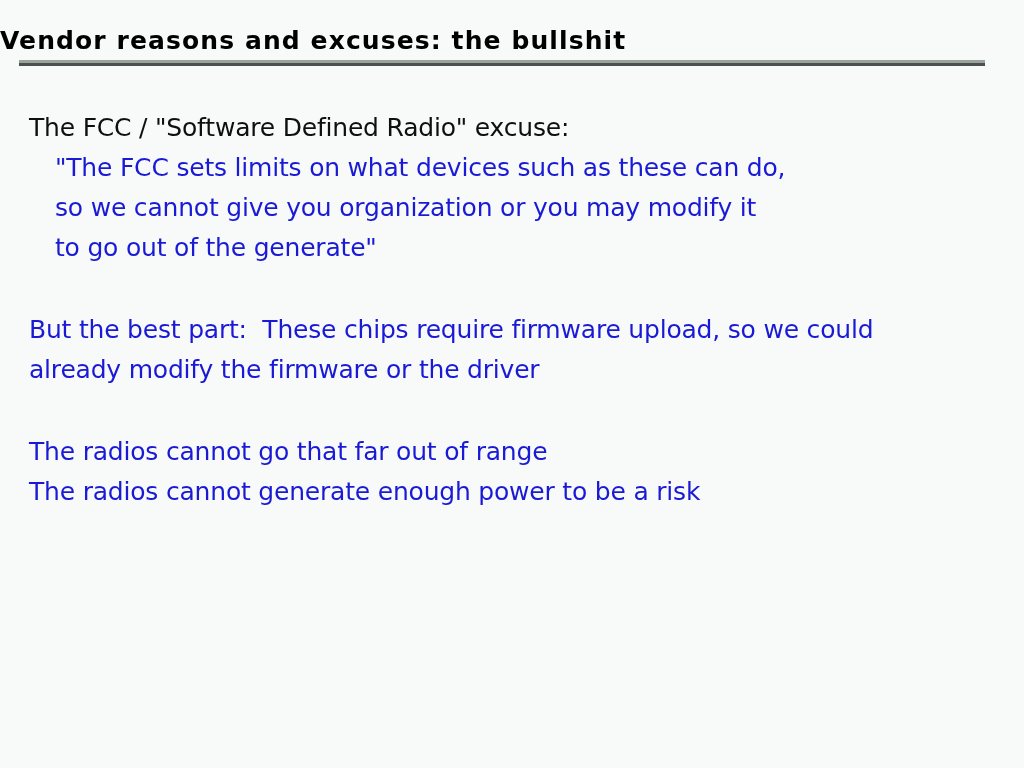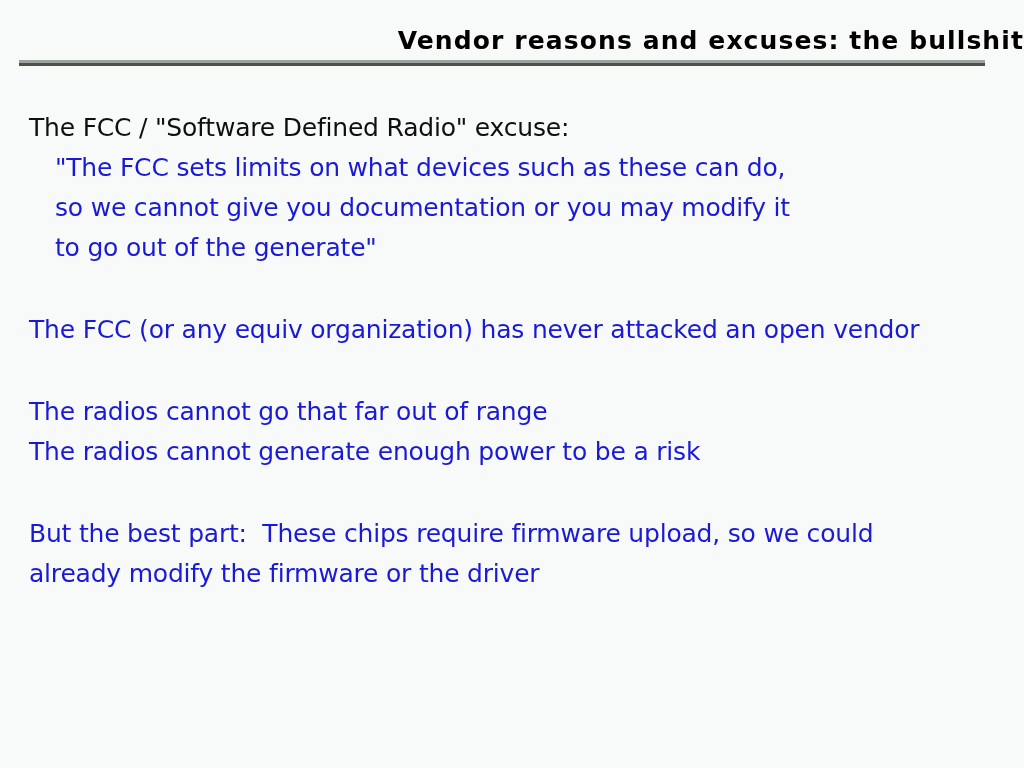--- a/index.html
+++ b/index.html
@@ -21,21 +21,21 @@
     height: 768px;
     box-sizing: border-box;
   }
 
   
   .title-bar {
     position: absolute;
     top: 26px;
     left: 0;
     width: 1024px;
-    text-align: right;
+    text-align: left;
   }
   .slide-title {
     display: inline-block;
     font-family: "DejaVu Sans", sans-serif;
     font-weight: bold;
     font-size: 25px;
     line-height: 30px;
     color: #000000;
     letter-spacing: 1.1px;
     white-space: nowrap;
@@ -107,29 +107,26 @@
 
   <div class="divider">
     <div class="band-top"></div>
     <div class="band-bottom"></div>
   </div>
 
   <div class="body-block">
       <div class="para">
         <div class="line black">The FCC / "Software Defined Radio" excuse:</div>
         <div class="line indent">"The FCC sets limits on what devices such as these can do,</div>
-        <div class="line indent">so we cannot give you documentation or you may modify it</div>
+        <div class="line indent">so we cannot give you organization or you may modify it</div>
         <div class="line indent">to go out of the generate"</div>
       </div>
       <div class="para">
-        <div class="line">The FCC (or any equiv organization) has never attacked an open vendor</div>
+        <div class="line">But the best part:  These chips require firmware upload, so we could</div>
+        <div class="line">already modify the firmware or the driver</div>
       </div>
       <div class="para">
         <div class="line">The radios cannot go that far out of range</div>
         <div class="line">The radios cannot generate enough power to be a risk</div>
-      </div>
-      <div class="para">
-        <div class="line">But the best part:  These chips require firmware upload, so we could</div>
-        <div class="line">already modify the firmware or the driver</div>
       </div>
     </div>
 
 </div>
 
 </body></html>

